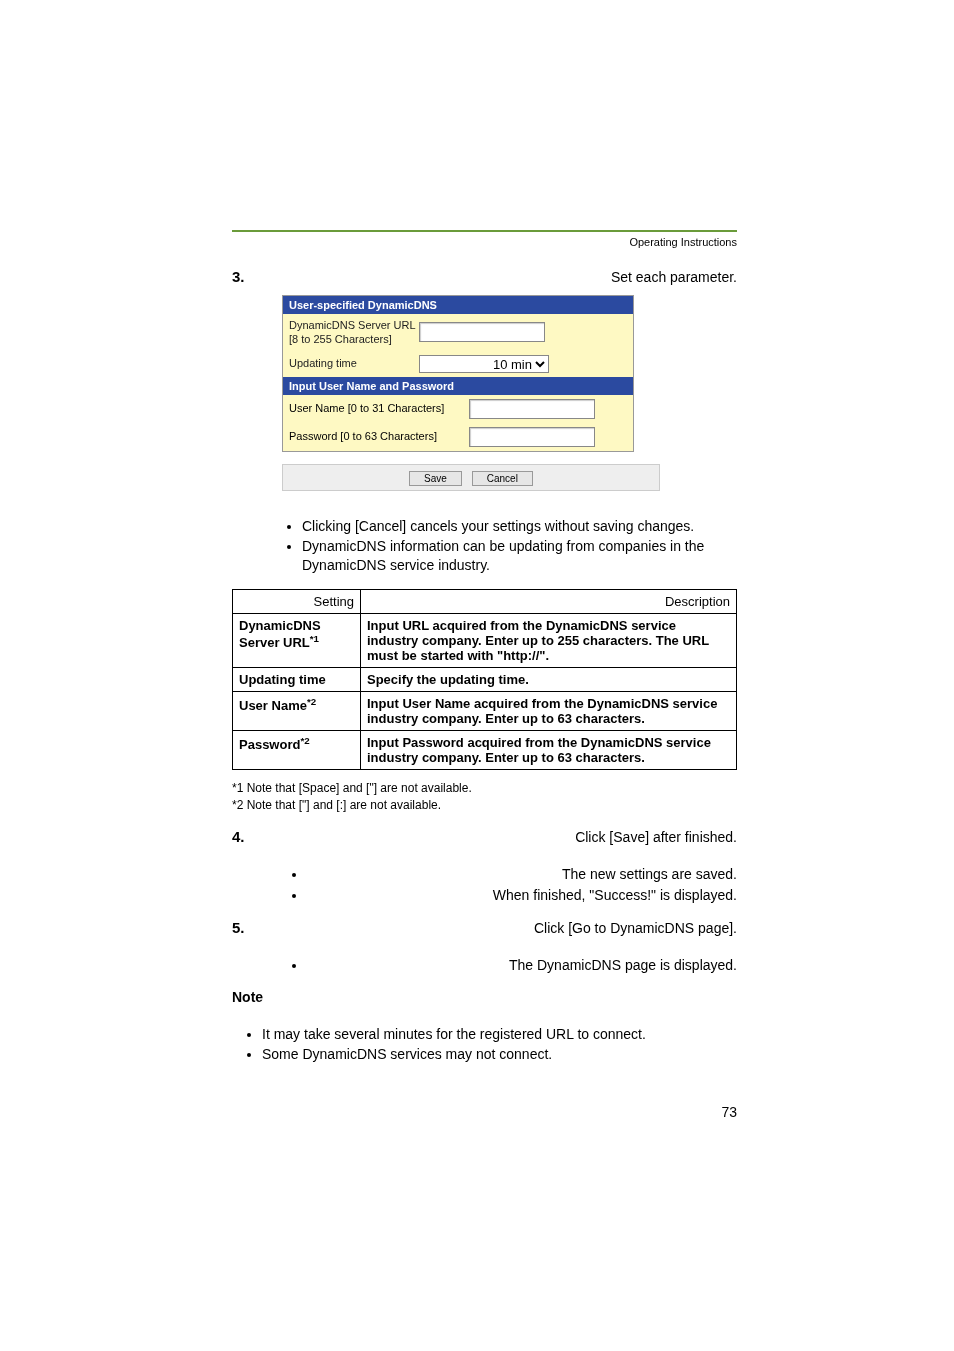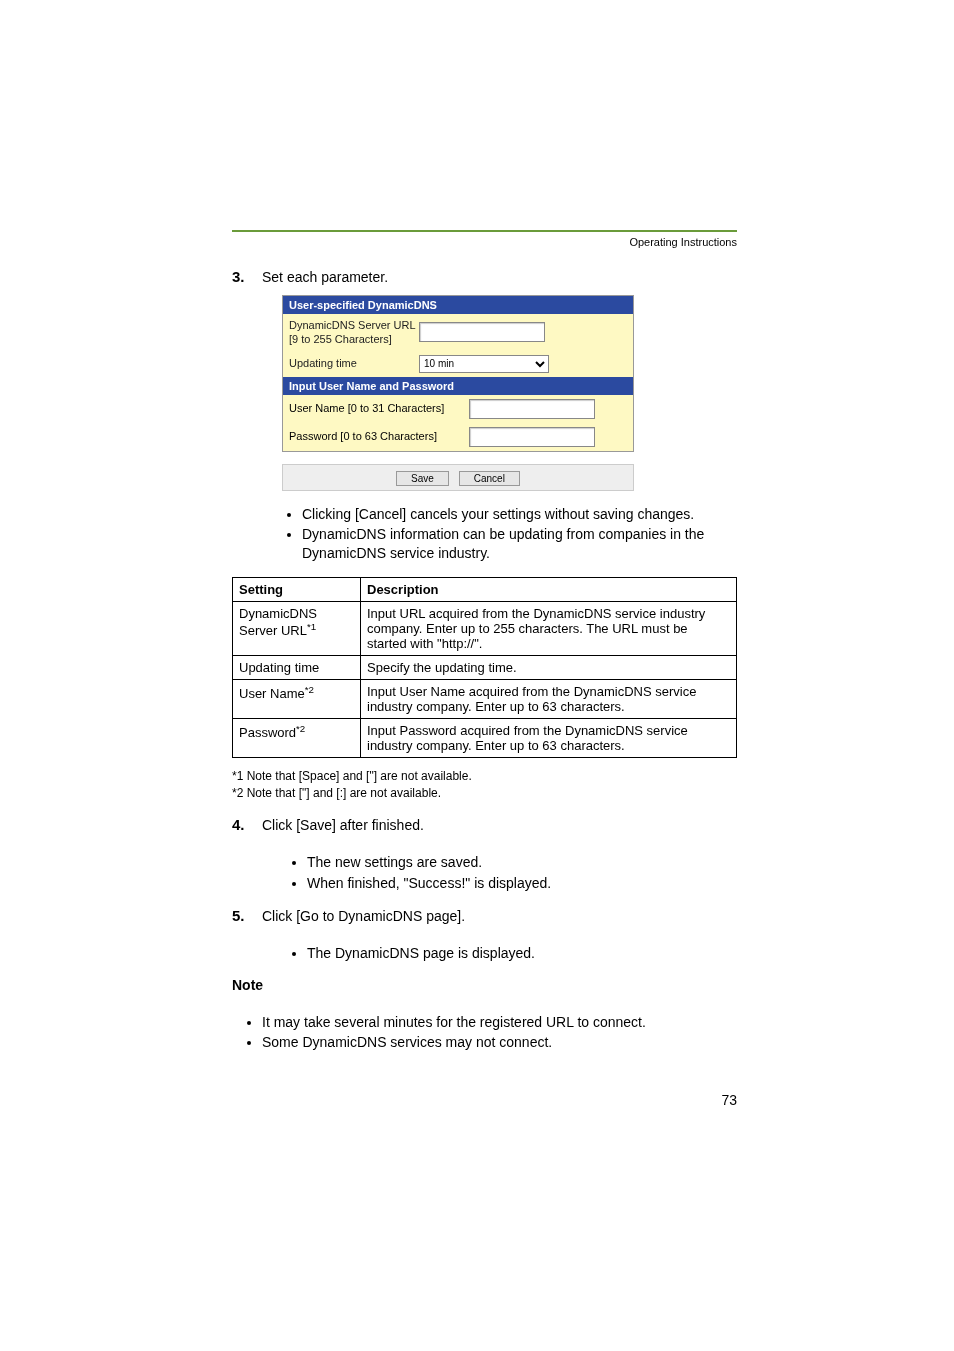--- a/index.html
+++ b/index.html
@@ -31,20 +31,21 @@
   }
   .step-num {
     font-weight: bold;
     font-size: 15px;
     width: 30px;
     flex-shrink: 0;
   }
   .step-text {
     flex: 1;
     padding-top: 1px;
+    text-align: right;
   }
   .form-panel {
     margin-left: 50px;
     width: 350px;
     background: #fef9c3;
     border: 1px solid #999;
     font-size: 11px;
     margin-bottom: 12px;
   }
   .panel-section-header {
@@ -72,23 +73,24 @@
     width: 120px;
     height: 16px;
     border: 1px solid #888;
     background: #fff;
     box-shadow: inset 1px 1px 1px rgba(0,0,0,0.2);
     font-size: 11px;
   }
   .panel-field select {
     width: 130px;
     height: 18px;
-    font-size: 10px;
+    font-size: 13px;
     background: #fff;
     border: 1px solid #888;
+    text-align: right;
   }
   .cred-row {
     display: flex;
     align-items: center;
     padding: 4px 6px;
   }
   .cred-label {
     width: 180px;
     line-height: 1.3;
   }
@@ -98,22 +100,22 @@
     border: 1px solid #888;
     background: #fff;
     box-shadow: inset 1px 1px 1px rgba(0,0,0,0.2);
   }
   .buttons-bar {
     margin-left: 50px;
     width: 350px;
     background: #eee;
     border: 1px solid #ccc;
     text-align: center;
-    padding: 4px 0;
-    margin-bottom: 14px;
+    padding: 4px 13px;
+    margin-bottom: 26px;
   }
   .buttons-bar button {
     font-size: 10px;
     padding: 1px 14px;
     margin: 0 3px;
     background: #e6e6e6;
     border: 1px solid #999;
     cursor: pointer;
   }
   .bullet-list {
@@ -129,24 +131,25 @@
     border-collapse: collapse;
     width: 100%;
     margin-bottom: 10px;
   }
   table.desc-table th, table.desc-table td {
     border: 1px solid #000;
     padding: 4px 6px;
     font-size: 13px;
     vertical-align: top;
     text-align: left;
+    font-weight: bold;
   }
   table.desc-table th {
-    text-align: left;
-    font-weight: bold;
+    text-align: right;
+    font-weight: normal;
   }
   .col-setting { width: 115px; }
   .footnotes {
     font-size: 12px;
     margin-bottom: 14px;
     line-height: 1.4;
   }
   .sub-bullets {
     list-style: disc;
     margin: 20px 0 4px 45px;
@@ -175,21 +178,21 @@
   <div class="header-text">Operating Instructions</div>
 
   <div class="step-row">
     <div class="step-num">3.</div>
     <div class="step-text">Set each parameter.</div>
   </div>
 
   <div class="form-panel">
     <div class="panel-section-header">User-specified DynamicDNS</div>
     <div class="panel-row">
-      <div class="panel-label">DynamicDNS Server URL [9 to 255 Characters]</div>
+      <div class="panel-label">DynamicDNS Server URL [8 to 255 Characters]</div>
       <div class="panel-field"><input type="text" style=""></div>
     </div>
     <div class="panel-row">
       <div class="panel-label">Updating time</div>
       <div class="panel-field">
         <select>
           <option>10 min</option>
         </select>
       </div>
     </div>

